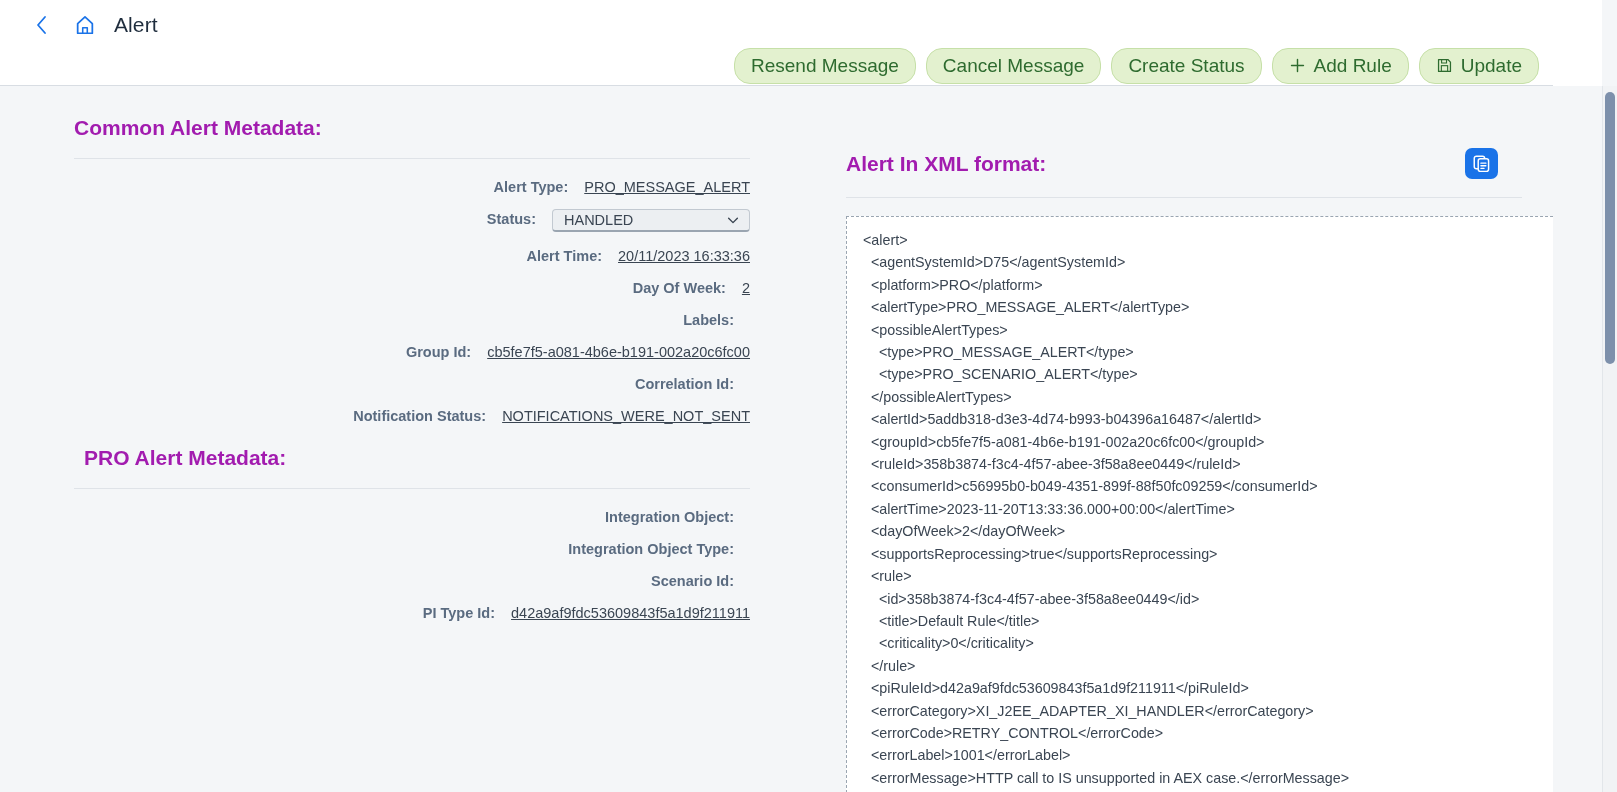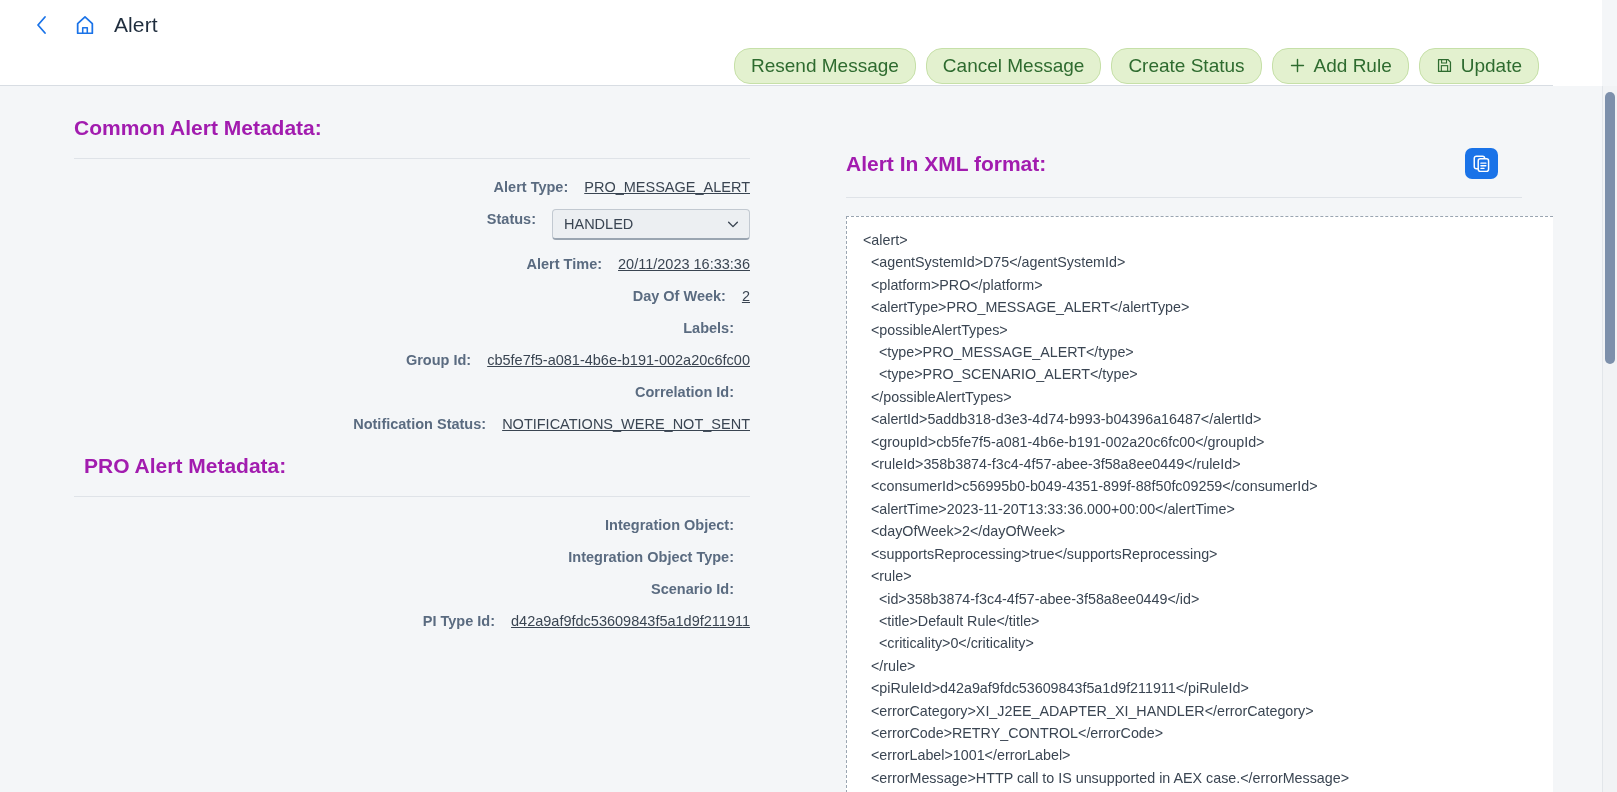--- a/index.html
+++ b/index.html
@@ -110,21 +110,21 @@
   .field-value.link { color: #1a73e8; cursor: pointer; }
 
   .textarea-box {
     width: 460px; height: 72px;
     background: #eceff2;
     border: 1px solid #d4d9df;
     border-bottom: 2px solid #9aa5b1;
     border-radius: 4px;
   }
   .select-box {
-    width: 198px; height: 31px;
+    width: 198px; height: 23px;
     background: #eceff2;
     border: 1px solid #c2c9d1;
     border-bottom: 2px solid #9aa5b1;
     border-radius: 4px;
     display: flex; align-items: center;
     justify-content: space-between;
     padding: 0 9px 0 11px;
     font-size: 14.5px; color: #3a4552;
     cursor: pointer;
   }

